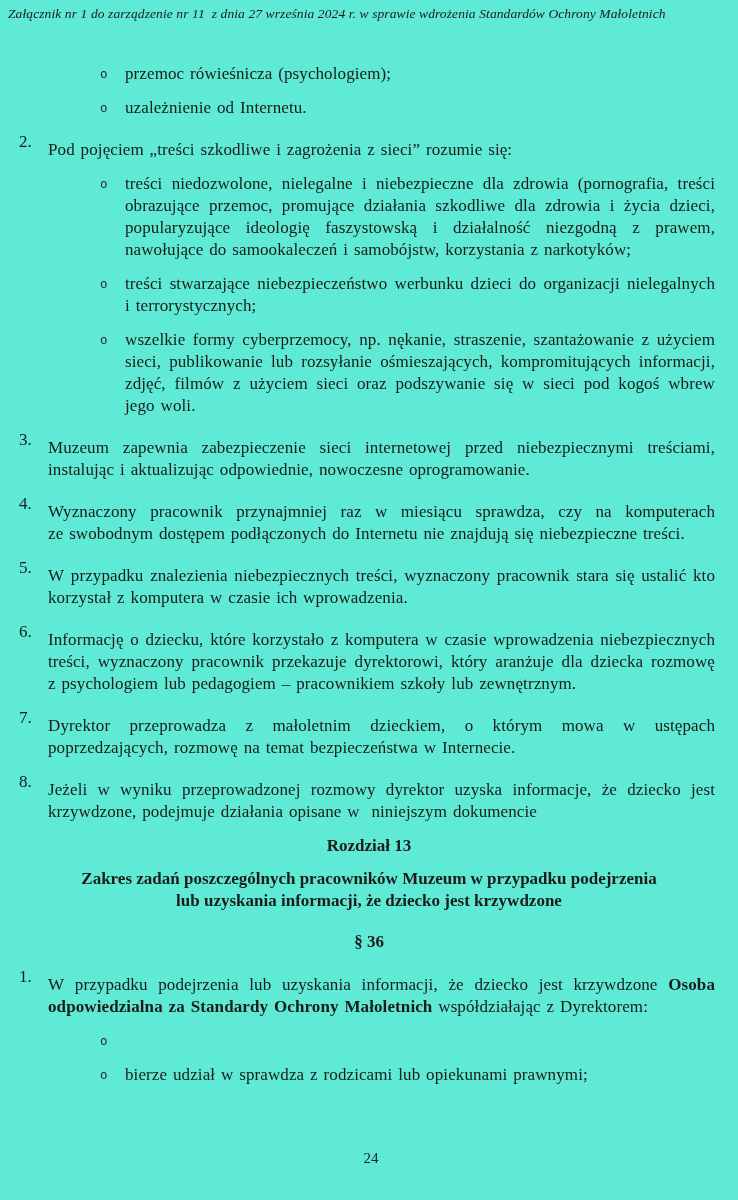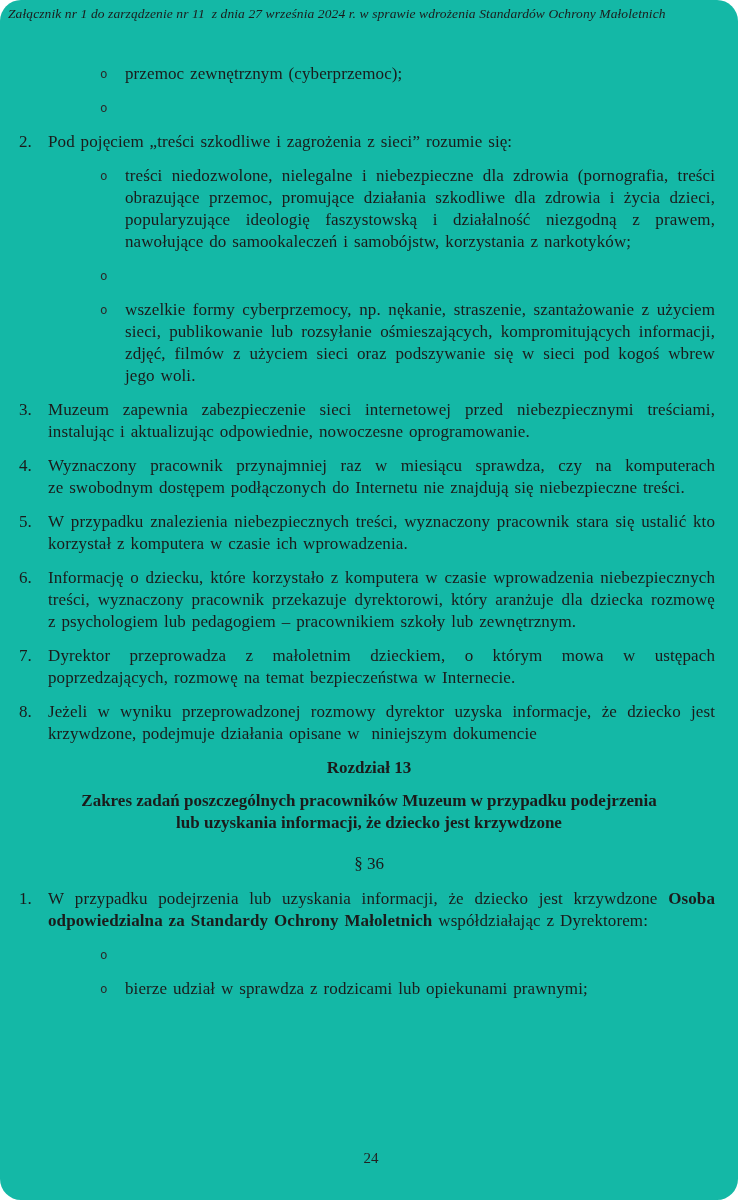--- a/index.html
+++ b/index.html
@@ -3,82 +3,84 @@
 <meta charset="utf-8">
 <style>
   * { box-sizing: border-box; }
   html, body { margin: 0; padding: 0; }
   body {
     width: 738px; height: 1200px;
     background: #ffffff;
     font-family: "Liberation Serif", "DejaVu Serif", serif;
     color: #1b1b1b;
   }
-  .page { position: relative; width: 738px; height: 1200px; overflow: hidden; background: #14b8a6; border-radius: 21px; }
+  .page { position: relative; width: 738px; height: 1200px; overflow: hidden; background: #5eead4; }
 
   .doc-header {
     position: absolute; top: 5px; left: 8px; right: 6px;
     font-style: italic; font-size: 13.5px; line-height: 17px; letter-spacing: 0.1px;
   }
 
   .content {
     position: absolute; top: 63px; left: 0; width: 738px;
     font-size: 17px; line-height: 22px; letter-spacing: 0.1px; word-spacing: 1.5px;
   }
 
   .num-row { display: flex; padding-left: 19px; padding-right: 23px; margin-bottom: 12px; }
   .num { flex: 0 0 29px; }
-  .num-text { flex: 1; text-align: justify; }
+  .num-text { flex: 1; text-align: justify; margin-top: 8px; }
 
   .bullet-row { display: flex; padding-left: 100px; padding-right: 23px; margin-bottom: 12px; }
   .bullet-marker {
     flex: 0 0 25px;
     font-family: "DejaVu Sans Mono", monospace;
     font-size: 12.5px; line-height: 22px; color: #2a2a2a;
   }
   .bullet-text { flex: 1; text-align: justify; }
 
   .heading { text-align: center; font-weight: bold; margin: 8px 0 11px; letter-spacing: 0; word-spacing: 0; }
   .chapter-title { text-align: center; font-weight: bold; margin: 0 auto 19px; max-width: 600px; letter-spacing: 0; word-spacing: 0; }
-  .section-mark { text-align: center; font-weight: normal; margin: 16px 0 13px; letter-spacing: 0; word-spacing: 0; }
+  .section-mark { text-align: center; font-weight: bold; margin: 16px 0 13px; letter-spacing: 0; word-spacing: 0; }
 
   .bold-inline { font-weight: bold; }
 
   .page-number {
     position: absolute; top: 1150px; left: 2px; width: 738px;
     text-align: center; font-size: 15px; color: #222222;
   }
 </style>
 </head>
 <body>
 
 <div class="page">
 
   <div class="doc-header">Załącznik nr 1 do zarządzenie nr 11&nbsp; z dnia 27 września 2024 r. w sprawie wdrożenia Standardów Ochrony Małoletnich</div>
 
   <div class="content">
 
     <div class="bullet-row">
       <span class="bullet-marker">o</span>
-      <div class="bullet-text">przemoc zewnętrznym (cyberprzemoc);</div>
+      <div class="bullet-text">przemoc rówieśnicza (psychologiem);</div>
     </div>
     <div class="bullet-row">
       <span class="bullet-marker">o</span>
+      <div class="bullet-text">uzależnienie od Internetu.</div>
     </div>
 
     <div class="num-row">
       <span class="num">2.</span>
       <div class="num-text">Pod pojęciem „treści szkodliwe i zagrożenia z sieci” rozumie się:</div>
     </div>
     <div class="bullet-row">
       <span class="bullet-marker">o</span>
       <div class="bullet-text">treści niedozwolone, nielegalne i&nbsp;niebezpieczne dla zdrowia (pornografia, treści obrazujące przemoc, promujące działania szkodliwe dla zdrowia i&nbsp;życia dzieci, popularyzujące ideologię faszystowską i&nbsp;działalność niezgodną z&nbsp;prawem, nawołujące do&nbsp;samookaleczeń i&nbsp;samobójstw, korzystania z&nbsp;narkotyków;</div>
     </div>
     <div class="bullet-row">
       <span class="bullet-marker">o</span>
+      <div class="bullet-text">treści stwarzające niebezpieczeństwo werbunku dzieci do&nbsp;organizacji nielegalnych i&nbsp;terrorystycznych;</div>
     </div>
     <div class="bullet-row">
       <span class="bullet-marker">o</span>
       <div class="bullet-text">wszelkie formy cyberprzemocy, np.&nbsp;nękanie, straszenie, szantażowanie z&nbsp;użyciem sieci, publikowanie lub rozsyłanie ośmieszających, kompromitujących informacji, zdjęć, filmów z&nbsp;użyciem sieci oraz podszywanie się w&nbsp;sieci pod kogoś wbrew jego woli.</div>
     </div>
 
     <div class="num-row">
       <span class="num">3.</span>
       <div class="num-text">Muzeum&nbsp;zapewnia zabezpieczenie&nbsp;sieci internetowej przed&nbsp;niebezpiecznymi treściami, instalując i&nbsp;aktualizując odpowiednie, nowoczesne oprogramowanie.</div>
     </div>

